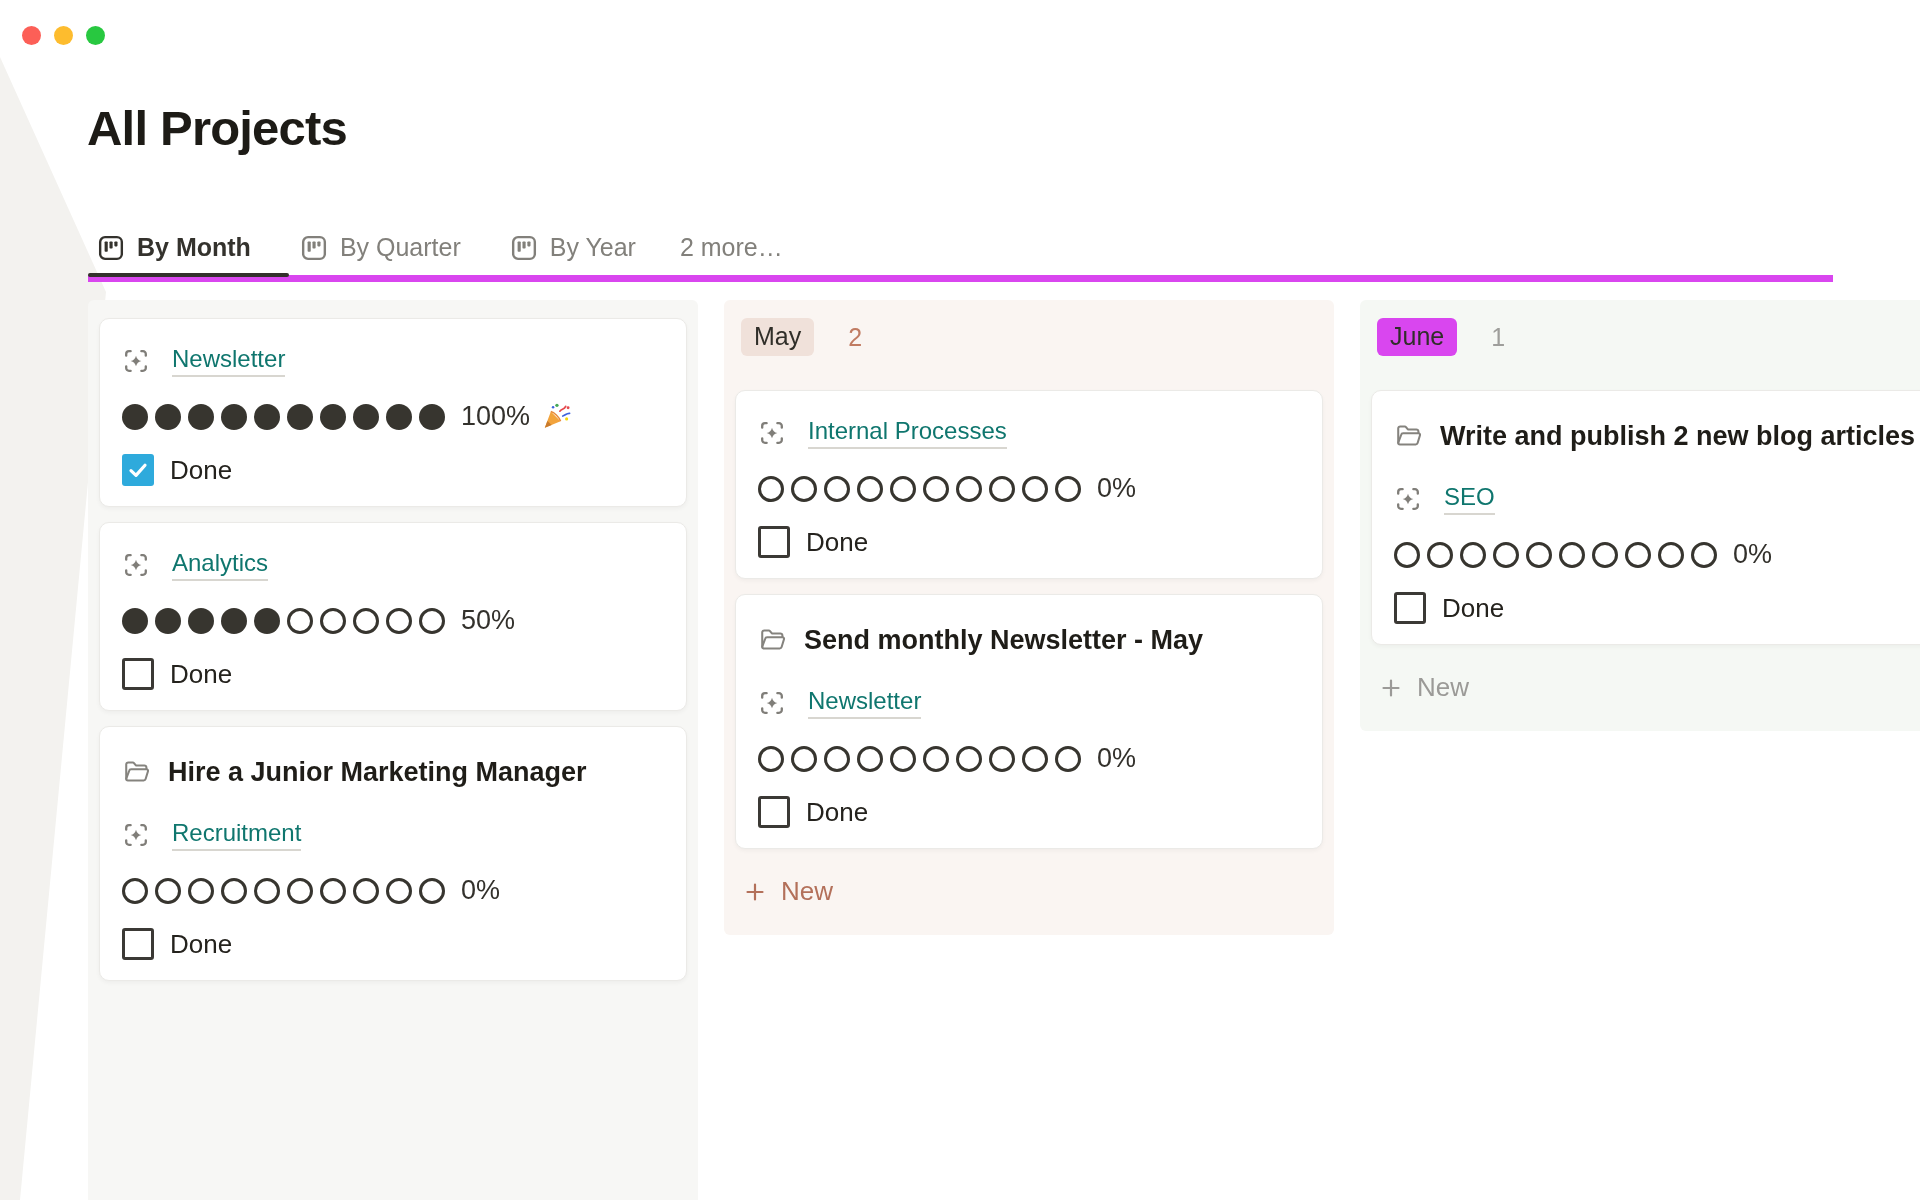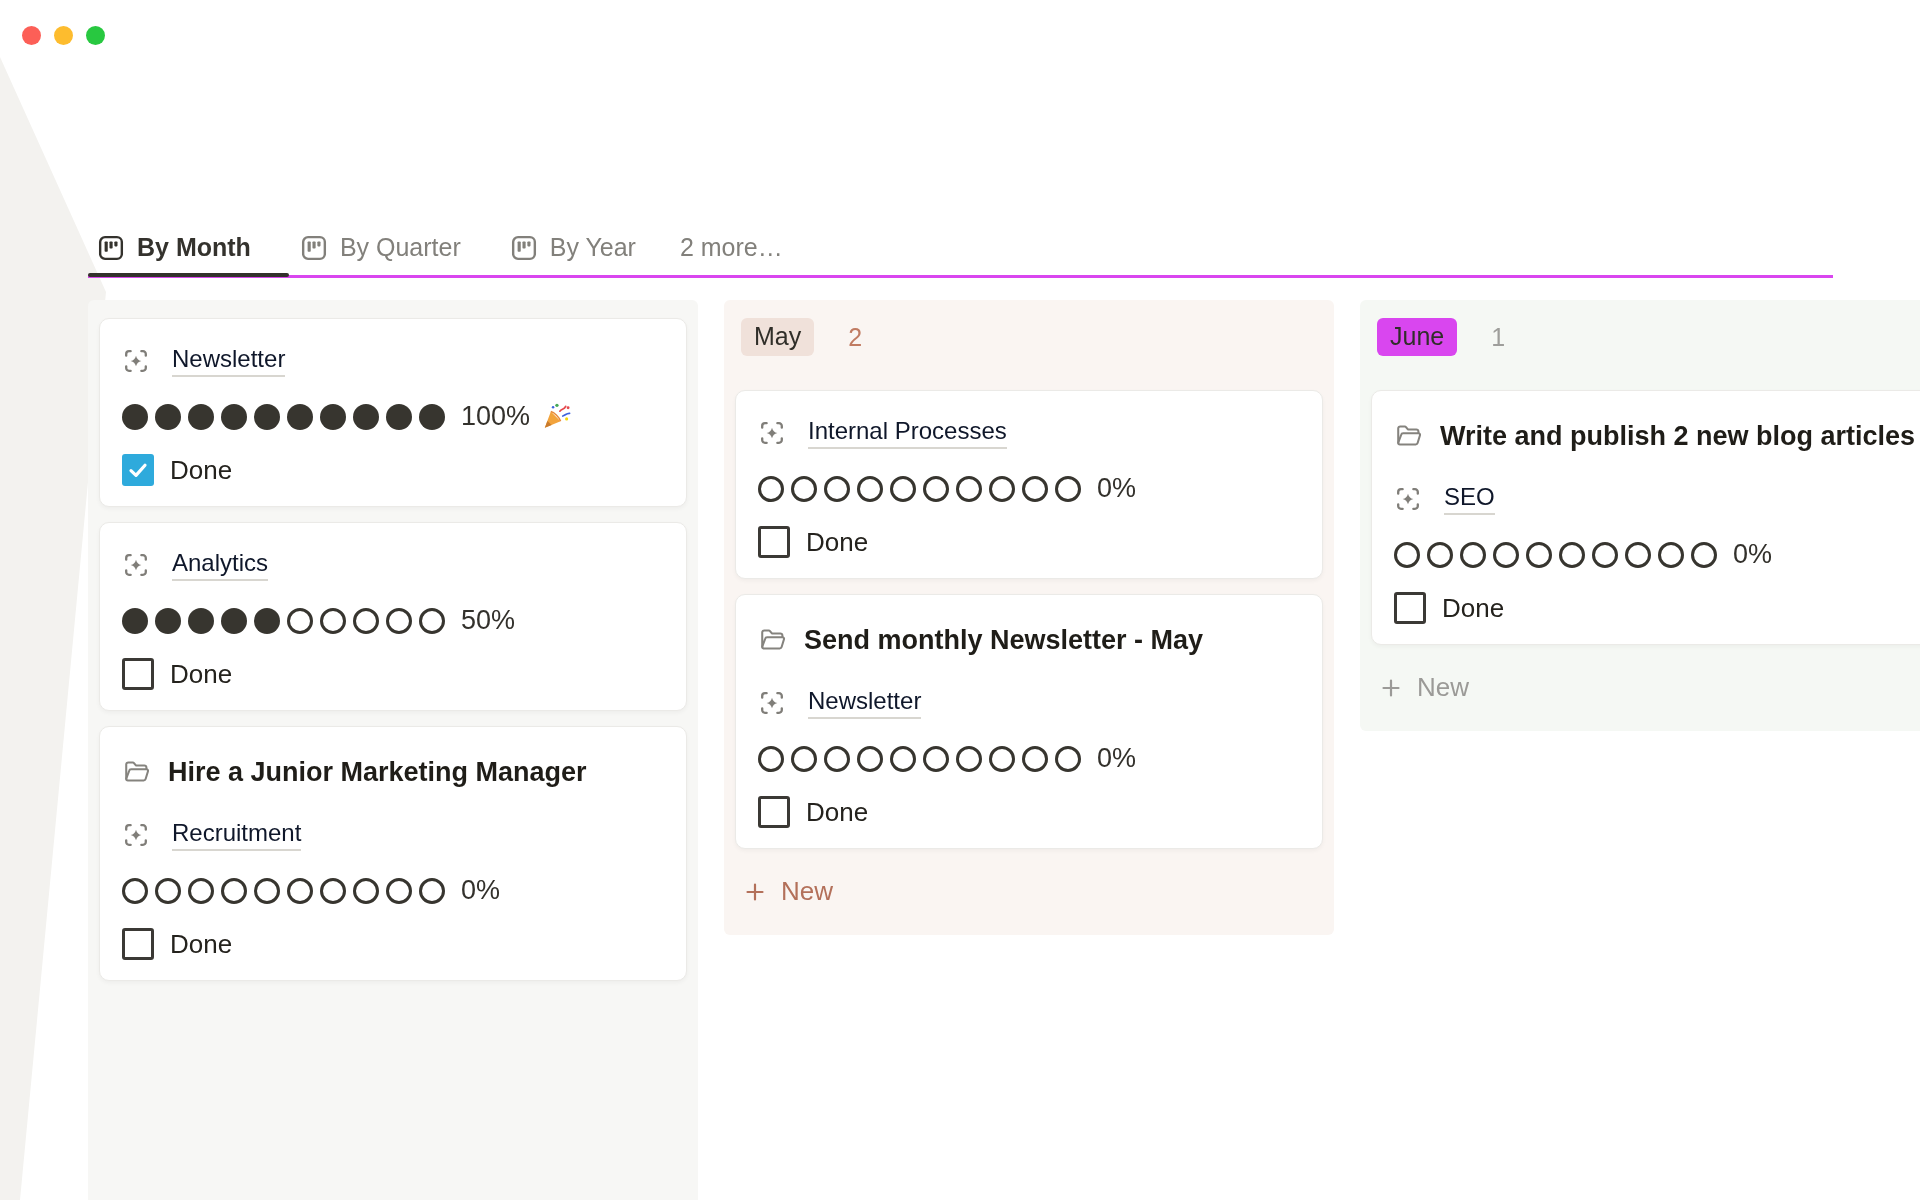--- a/index.html
+++ b/index.html
@@ -22,21 +22,21 @@
 
   .page-title{
     position:absolute;left:87px;top:100px;
     font-size:49px;font-weight:700;letter-spacing:-0.8px;color:#1D1B16;
   }
 
   
   .tabs{
     position:absolute;left:88px;top:231px;width:1745px;
     display:flex;align-items:flex-end;
-    border-bottom:3px solid #d946ef;
+    border-bottom:7px solid #d946ef;
   }
   .tab{
     position:relative;display:flex;align-items:center;gap:13px;
     font-size:25px;color:#82807B;font-weight:500;
     padding:2px 38px 13px 12px;cursor:default;
   }
   .tab:first-child{padding-left:10px;}
   .tab.active{color:#34322D;font-weight:700;}
   .tab.active::after{
     content:"";position:absolute;left:0;right:0;bottom:-2px;height:4px;
@@ -55,21 +55,21 @@
 
   .card{
     background:#fff;border:1px solid #EBEAE7;border-radius:10px;
     box-shadow:0 2px 4px rgba(15,15,15,.04);
     padding:26px 22px 20px;margin-bottom:15px;
   }
   .card-title{font-size:27px;font-weight:600;color:#1F1D18;line-height:38px;margin-bottom:28px;}
   .card-title .ficon{display:inline-block;width:29px;height:29px;vertical-align:-5px;margin-right:17px;color:#85837E;}
   .tag-row{display:flex;align-items:center;gap:22px;margin-bottom:24px;}
   .tag-row .ricon{width:28px;height:28px;color:#807E79;flex:0 0 auto;}
-  .tag-link{font-size:24px;font-weight:500;color:#0f172a;border-bottom:2.5px solid #D8D6D0;padding-bottom:2px;}
+  .tag-link{font-size:24px;font-weight:500;color:#0f766e;border-bottom:2.5px solid #D8D6D0;padding-bottom:2px;}
   .progress-row{display:flex;align-items:center;margin-bottom:22px;}
   .dot{width:26px;height:26px;border-radius:50%;box-sizing:border-box;margin-right:7px;}
   .dot.filled{background:#37352F;}
   .dot.empty{border:3px solid #37352F;background:#fff;}
   .pct{font-size:27px;color:#33312C;margin-left:9px;}
   .party{width:31px;height:31px;margin-left:10px;}
   .done-row{display:flex;align-items:center;gap:16px;}
   .checkbox{width:32px;height:32px;border-radius:3px;box-sizing:border-box;display:flex;align-items:center;justify-content:center;}
   .checkbox.unchecked{border:3px solid #3B3935;background:#fff;}
   .checkbox .chk{width:24px;height:24px;}
@@ -83,20 +83,21 @@
 
 <div id="app">
   <div class="bg-wedge"></div>
 
   <div class="traffic">
     <div class="tl-dot tl-red"></div>
     <div class="tl-dot tl-yellow"></div>
     <div class="tl-dot tl-green"></div>
   </div>
 
+  <div class="page-title">All Projects</div>
 
   <div class="tabs">
     <div class="tab active">
       <span class="ticon"><svg viewBox="0 0 24 24" width="100%" height="100%">
             <rect x="2" y="2" width="20" height="20" rx="4.5" fill="none" stroke="currentColor" stroke-width="2.2"></rect>
             <rect x="6.1" y="6" width="2.9" height="9.5" rx="0.7" fill="currentColor"></rect>
             <rect x="10.6" y="6" width="2.9" height="6.5" rx="0.7" fill="currentColor"></rect>
             <rect x="15.1" y="6" width="2.9" height="4.5" rx="0.7" fill="currentColor"></rect>
           </svg></span>
       <span>By Month</span>

